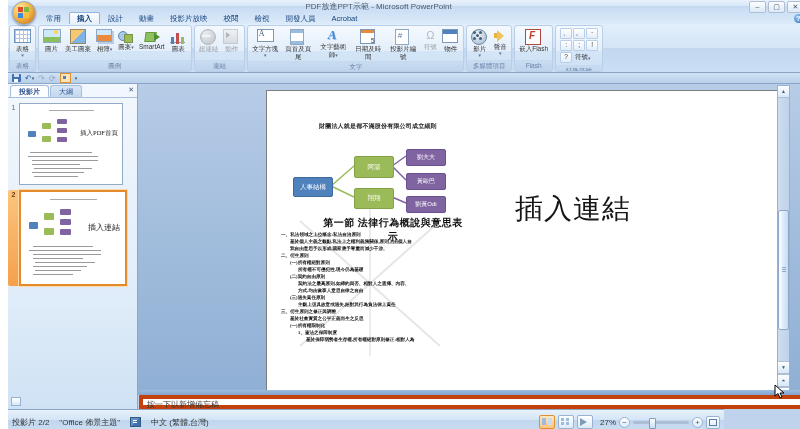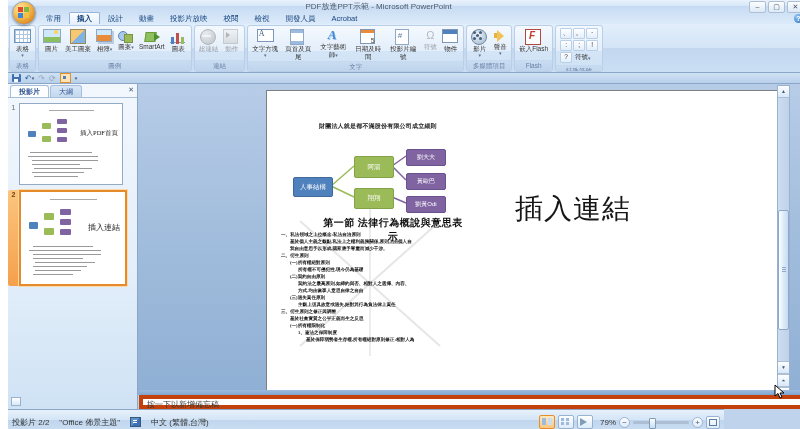--- a/index.html
+++ b/index.html
@@ -527,21 +527,21 @@
 
   <div class="statusbar">
     <div class="sb-item">投影片 2/2</div>
     <div class="sb-item">"Office 佈景主題"</div>
     <div class="spell-ic"></div>
     <div class="sb-item">中文 (繁體,台灣)</div>
     <div class="sb-right">
       <div class="view-btn active vb-normal"></div>
       <div class="view-btn vb-sorter"></div>
       <div class="view-btn vb-show"></div>
-      <div class="zoom-pct">79%</div>
+      <div class="zoom-pct">27%</div>
       <div class="zbtn">−</div>
       <div class="zslider">
         <div class="zthumb"></div>
       </div>
       <div class="zbtn">+</div>
       <div class="fit-btn"></div>
     </div>
   </div>
 
 </div>

